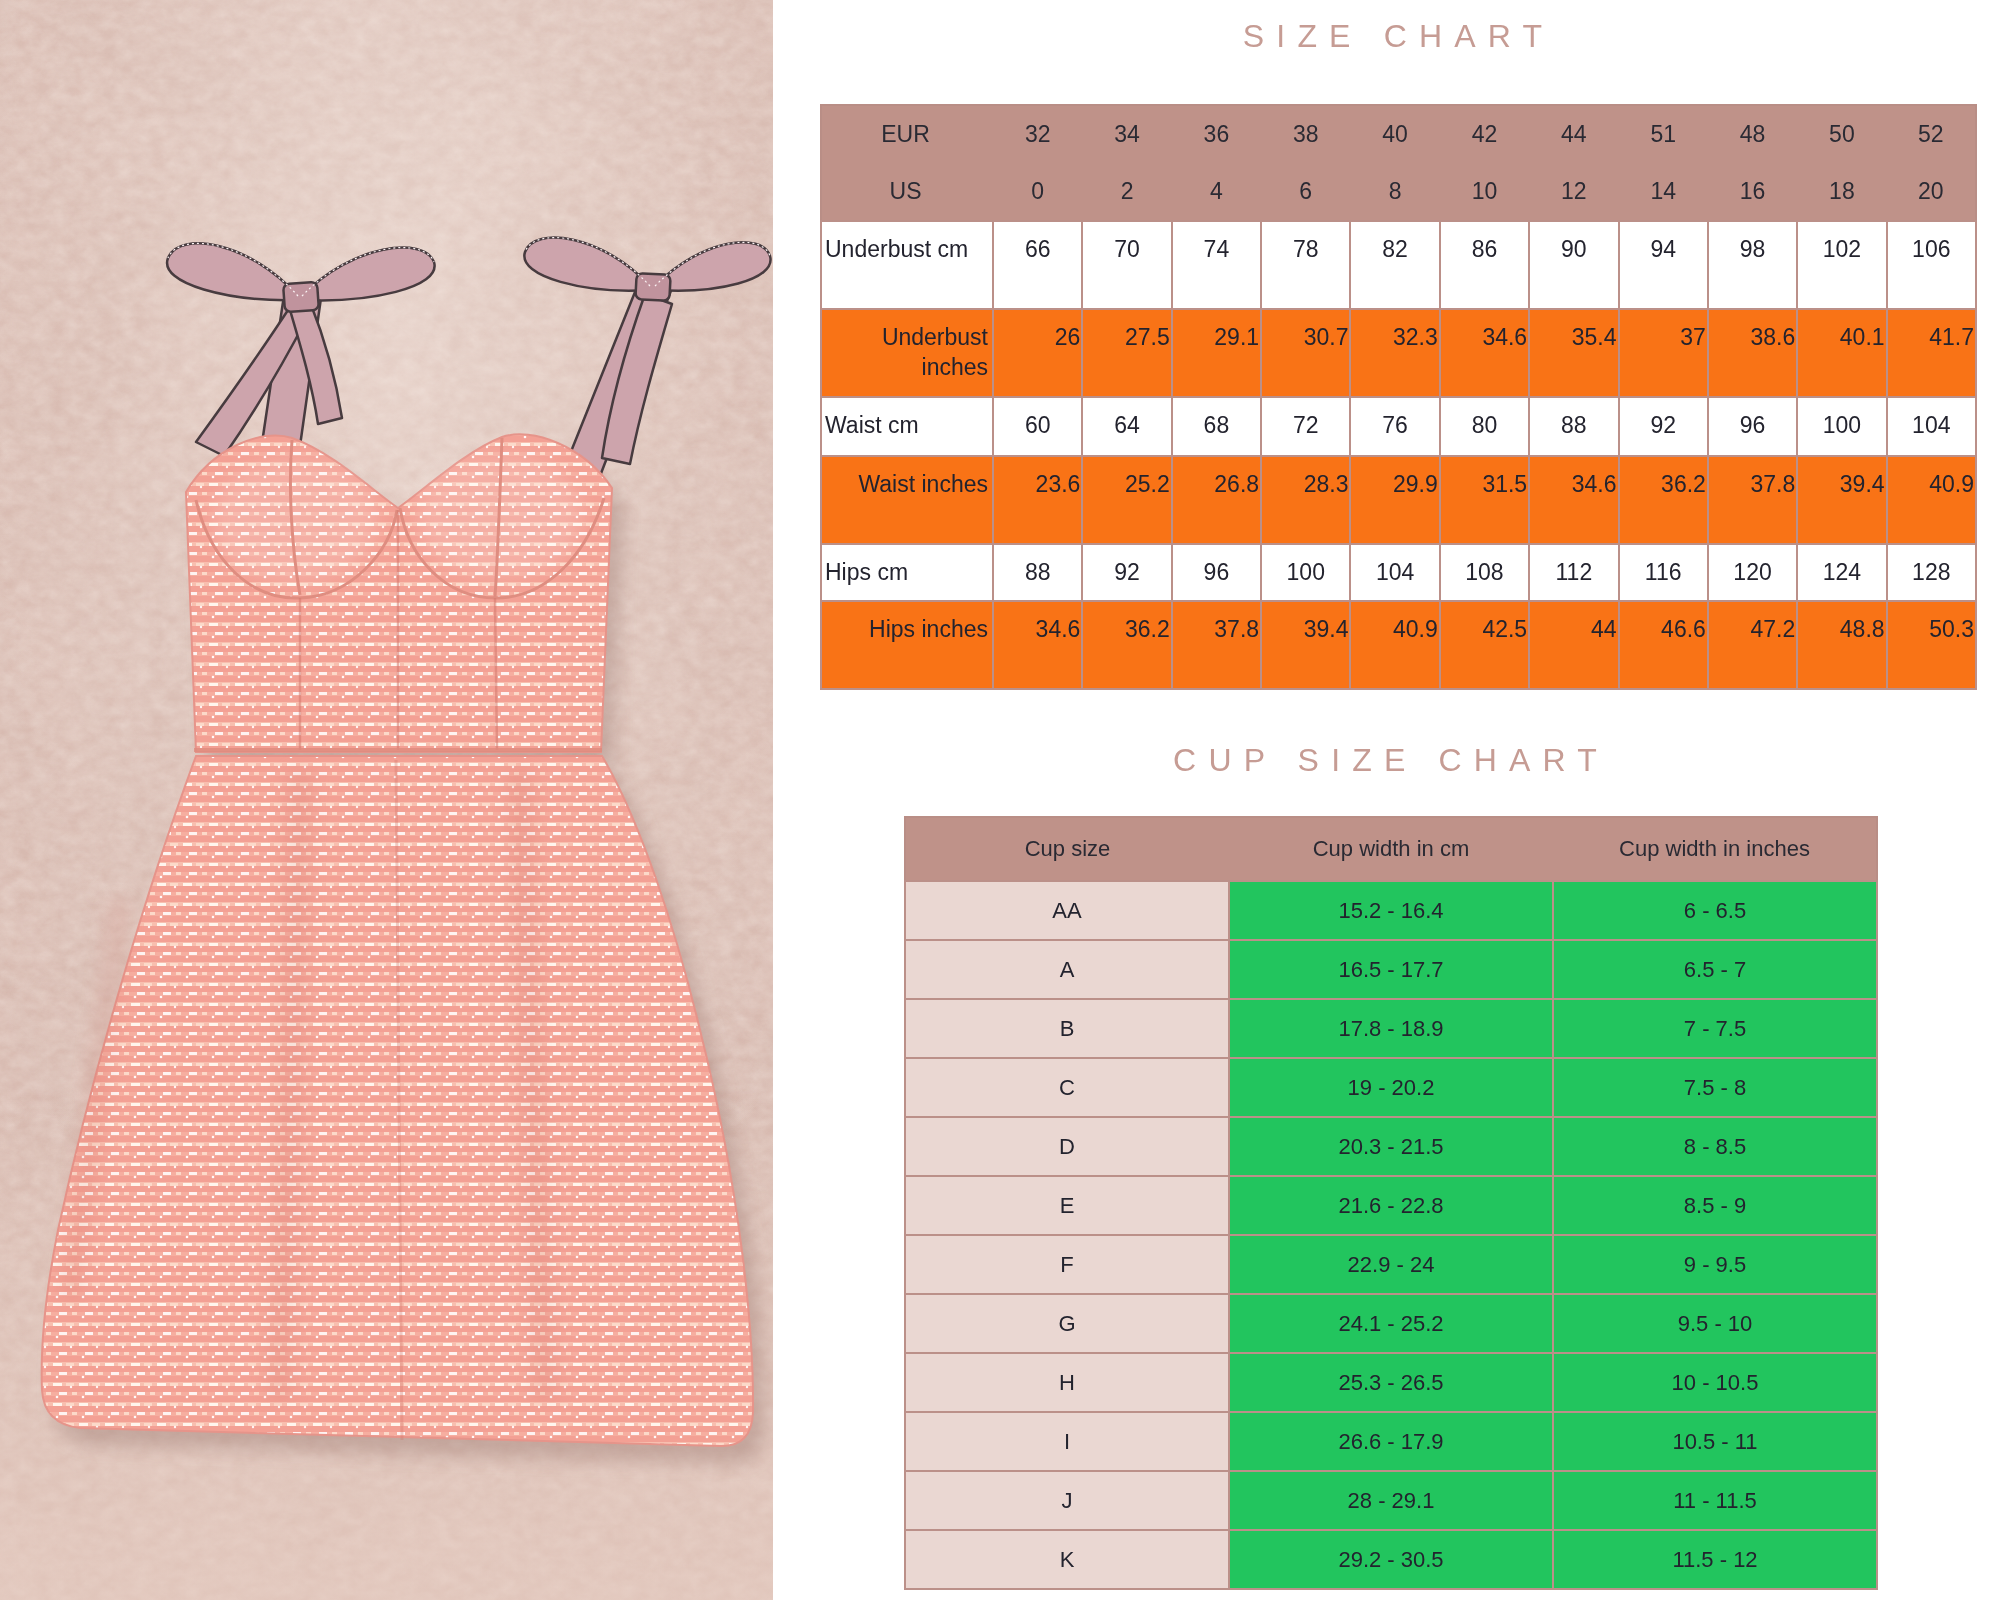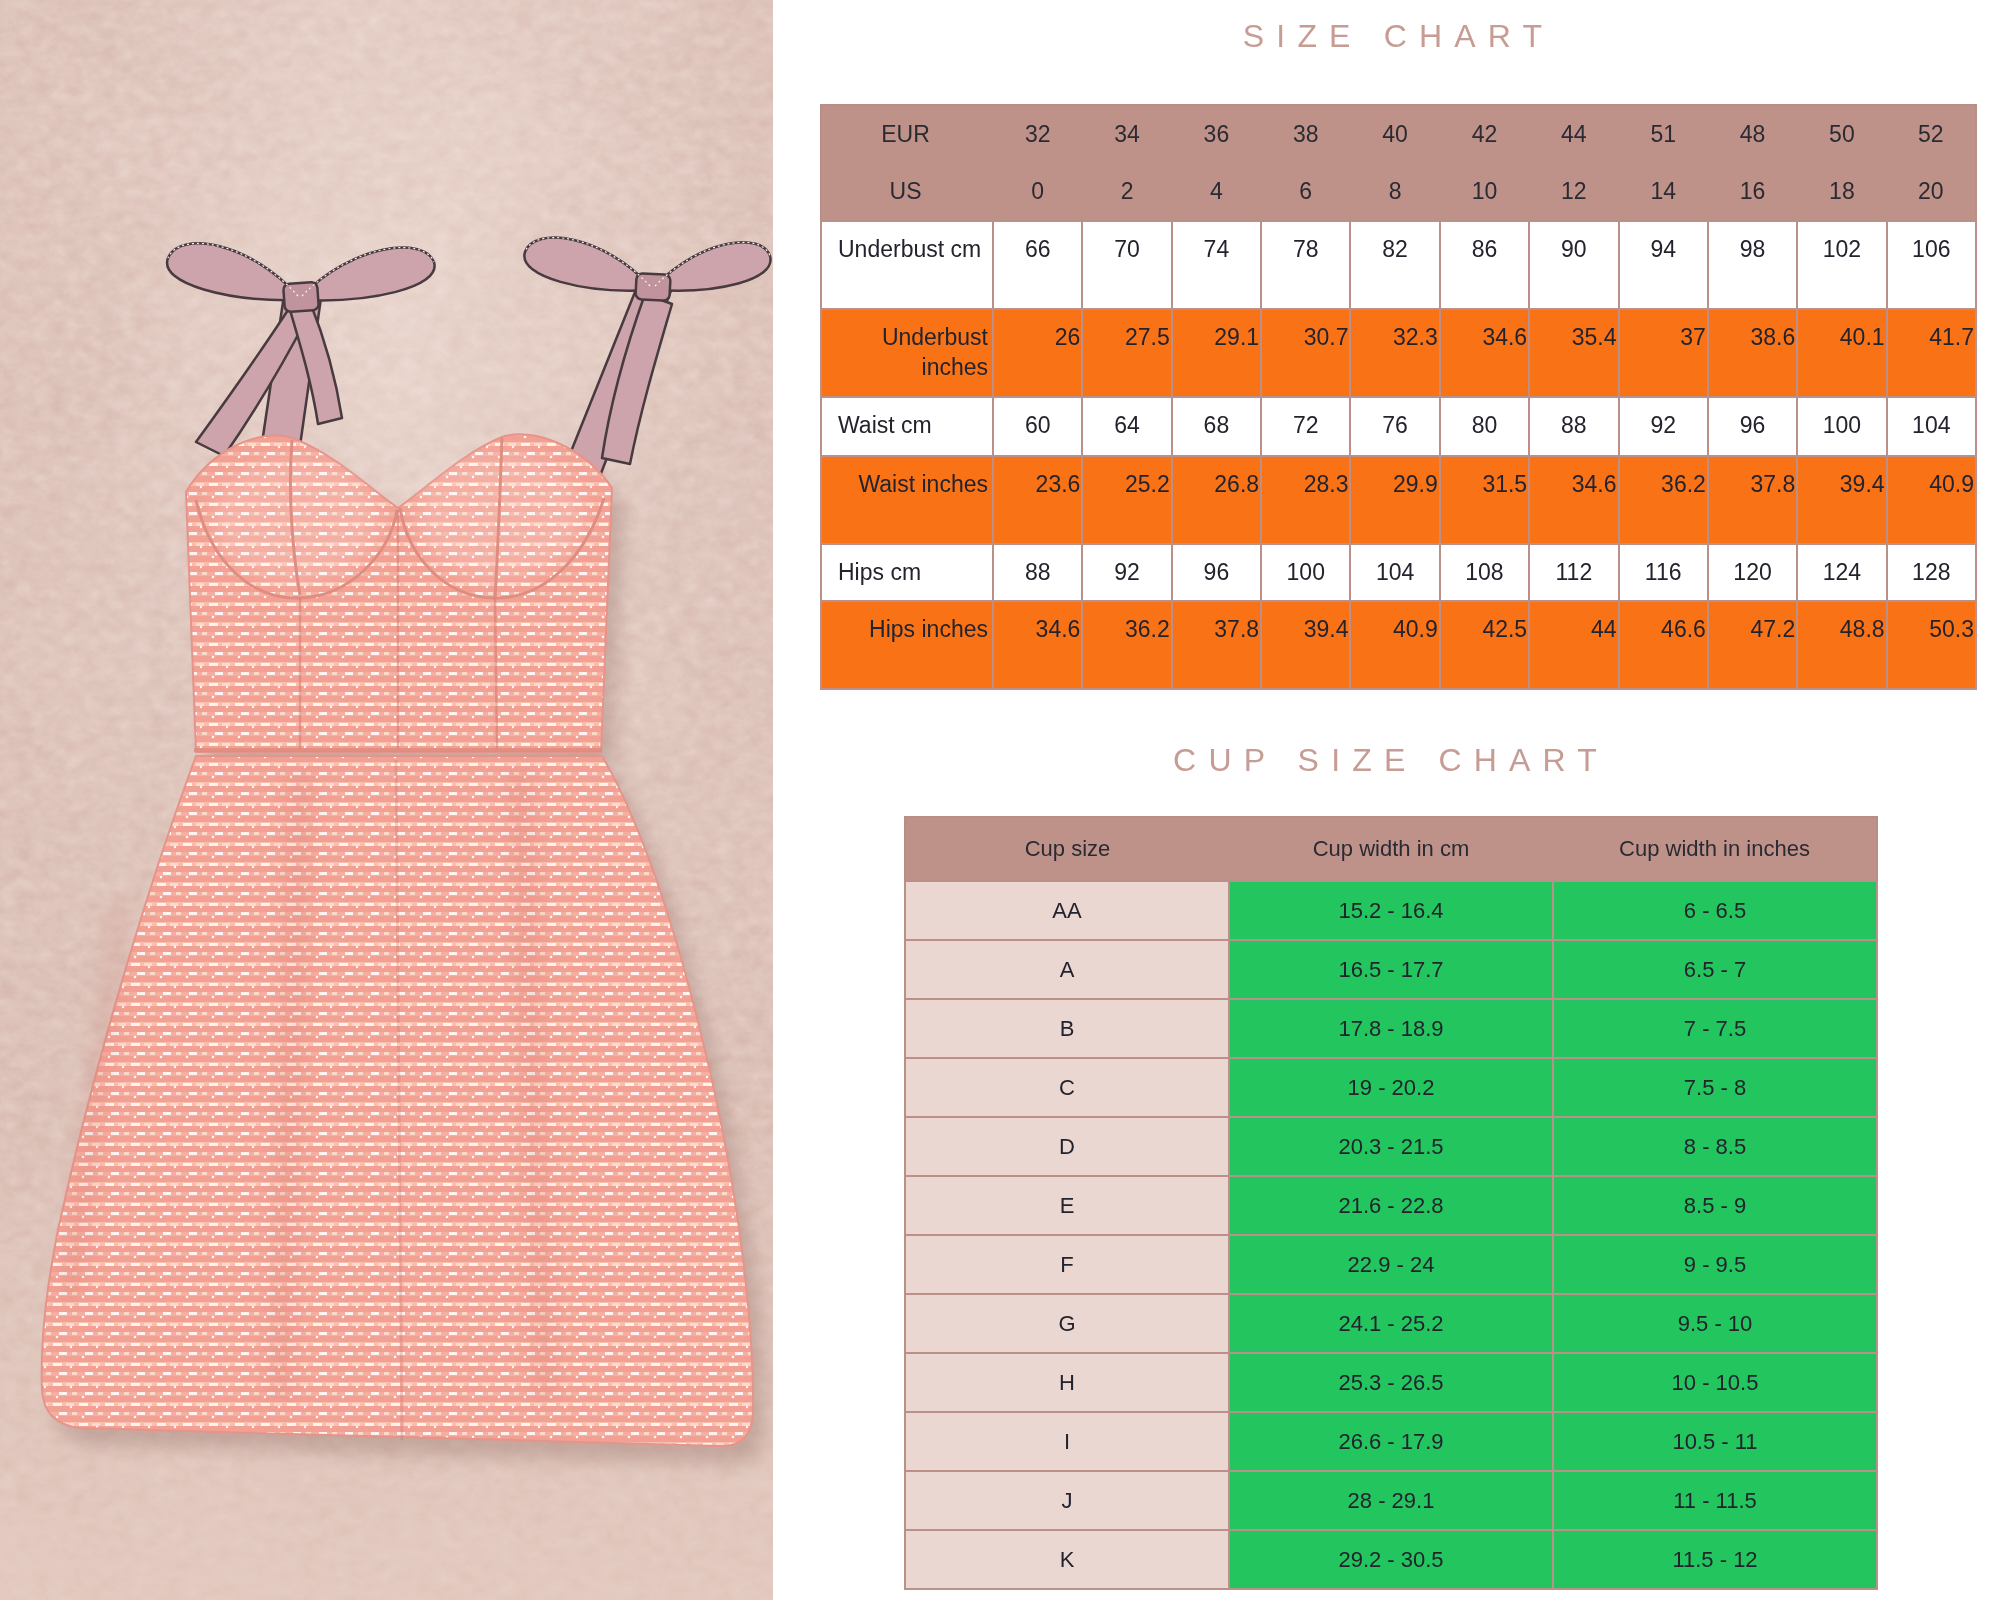--- a/index.html
+++ b/index.html
@@ -12,21 +12,21 @@
   .chart-title{position:absolute;color:#c69c94;font-size:32px;font-weight:400;
                letter-spacing:0.38em;text-align:center;white-space:nowrap;}
   #size-title{left:820px;width:1157px;top:18px;}
   #cup-title{left:904px;width:974px;top:742px;}
   
   .size-table{position:absolute;left:820px;top:104px;width:1157px;border-collapse:collapse;
               table-layout:fixed;background:#fff;border:2px solid #b98e86;
               font-size:23px;color:#23232e;}
   .size-table td{border:2px solid #bb9089;vertical-align:top;padding-top:12px;
                  text-align:center;line-height:30px;}
-  .size-table td.lbl{text-align:left;padding-left:16px;padding-right:4px;}
+  .size-table td.lbl{text-align:left;padding-left:3px;padding-right:4px;}
   .size-table tr.band td{border:none;background:#bf9289;color:#2a2a33;padding-top:13px;}
   .size-table tr.band td.lbl{text-align:center;padding-left:0;}
   .size-table tr.pink td{background:#f97316;text-align:right;}
   
   .cup-table{position:absolute;left:904px;top:816px;width:974px;border-collapse:collapse;
              table-layout:fixed;border:2px solid #b98e86;font-size:22px;color:#23232e;}
   .cup-table td{border:2px solid #bb9089;text-align:center;height:55px;background:#22c55e;}
   .cup-table td.first{background:#ead7d2;}
   .cup-table tr.chead td{background:#bf9289;color:#2a2a33;border:none;height:60px;}
 </style>

